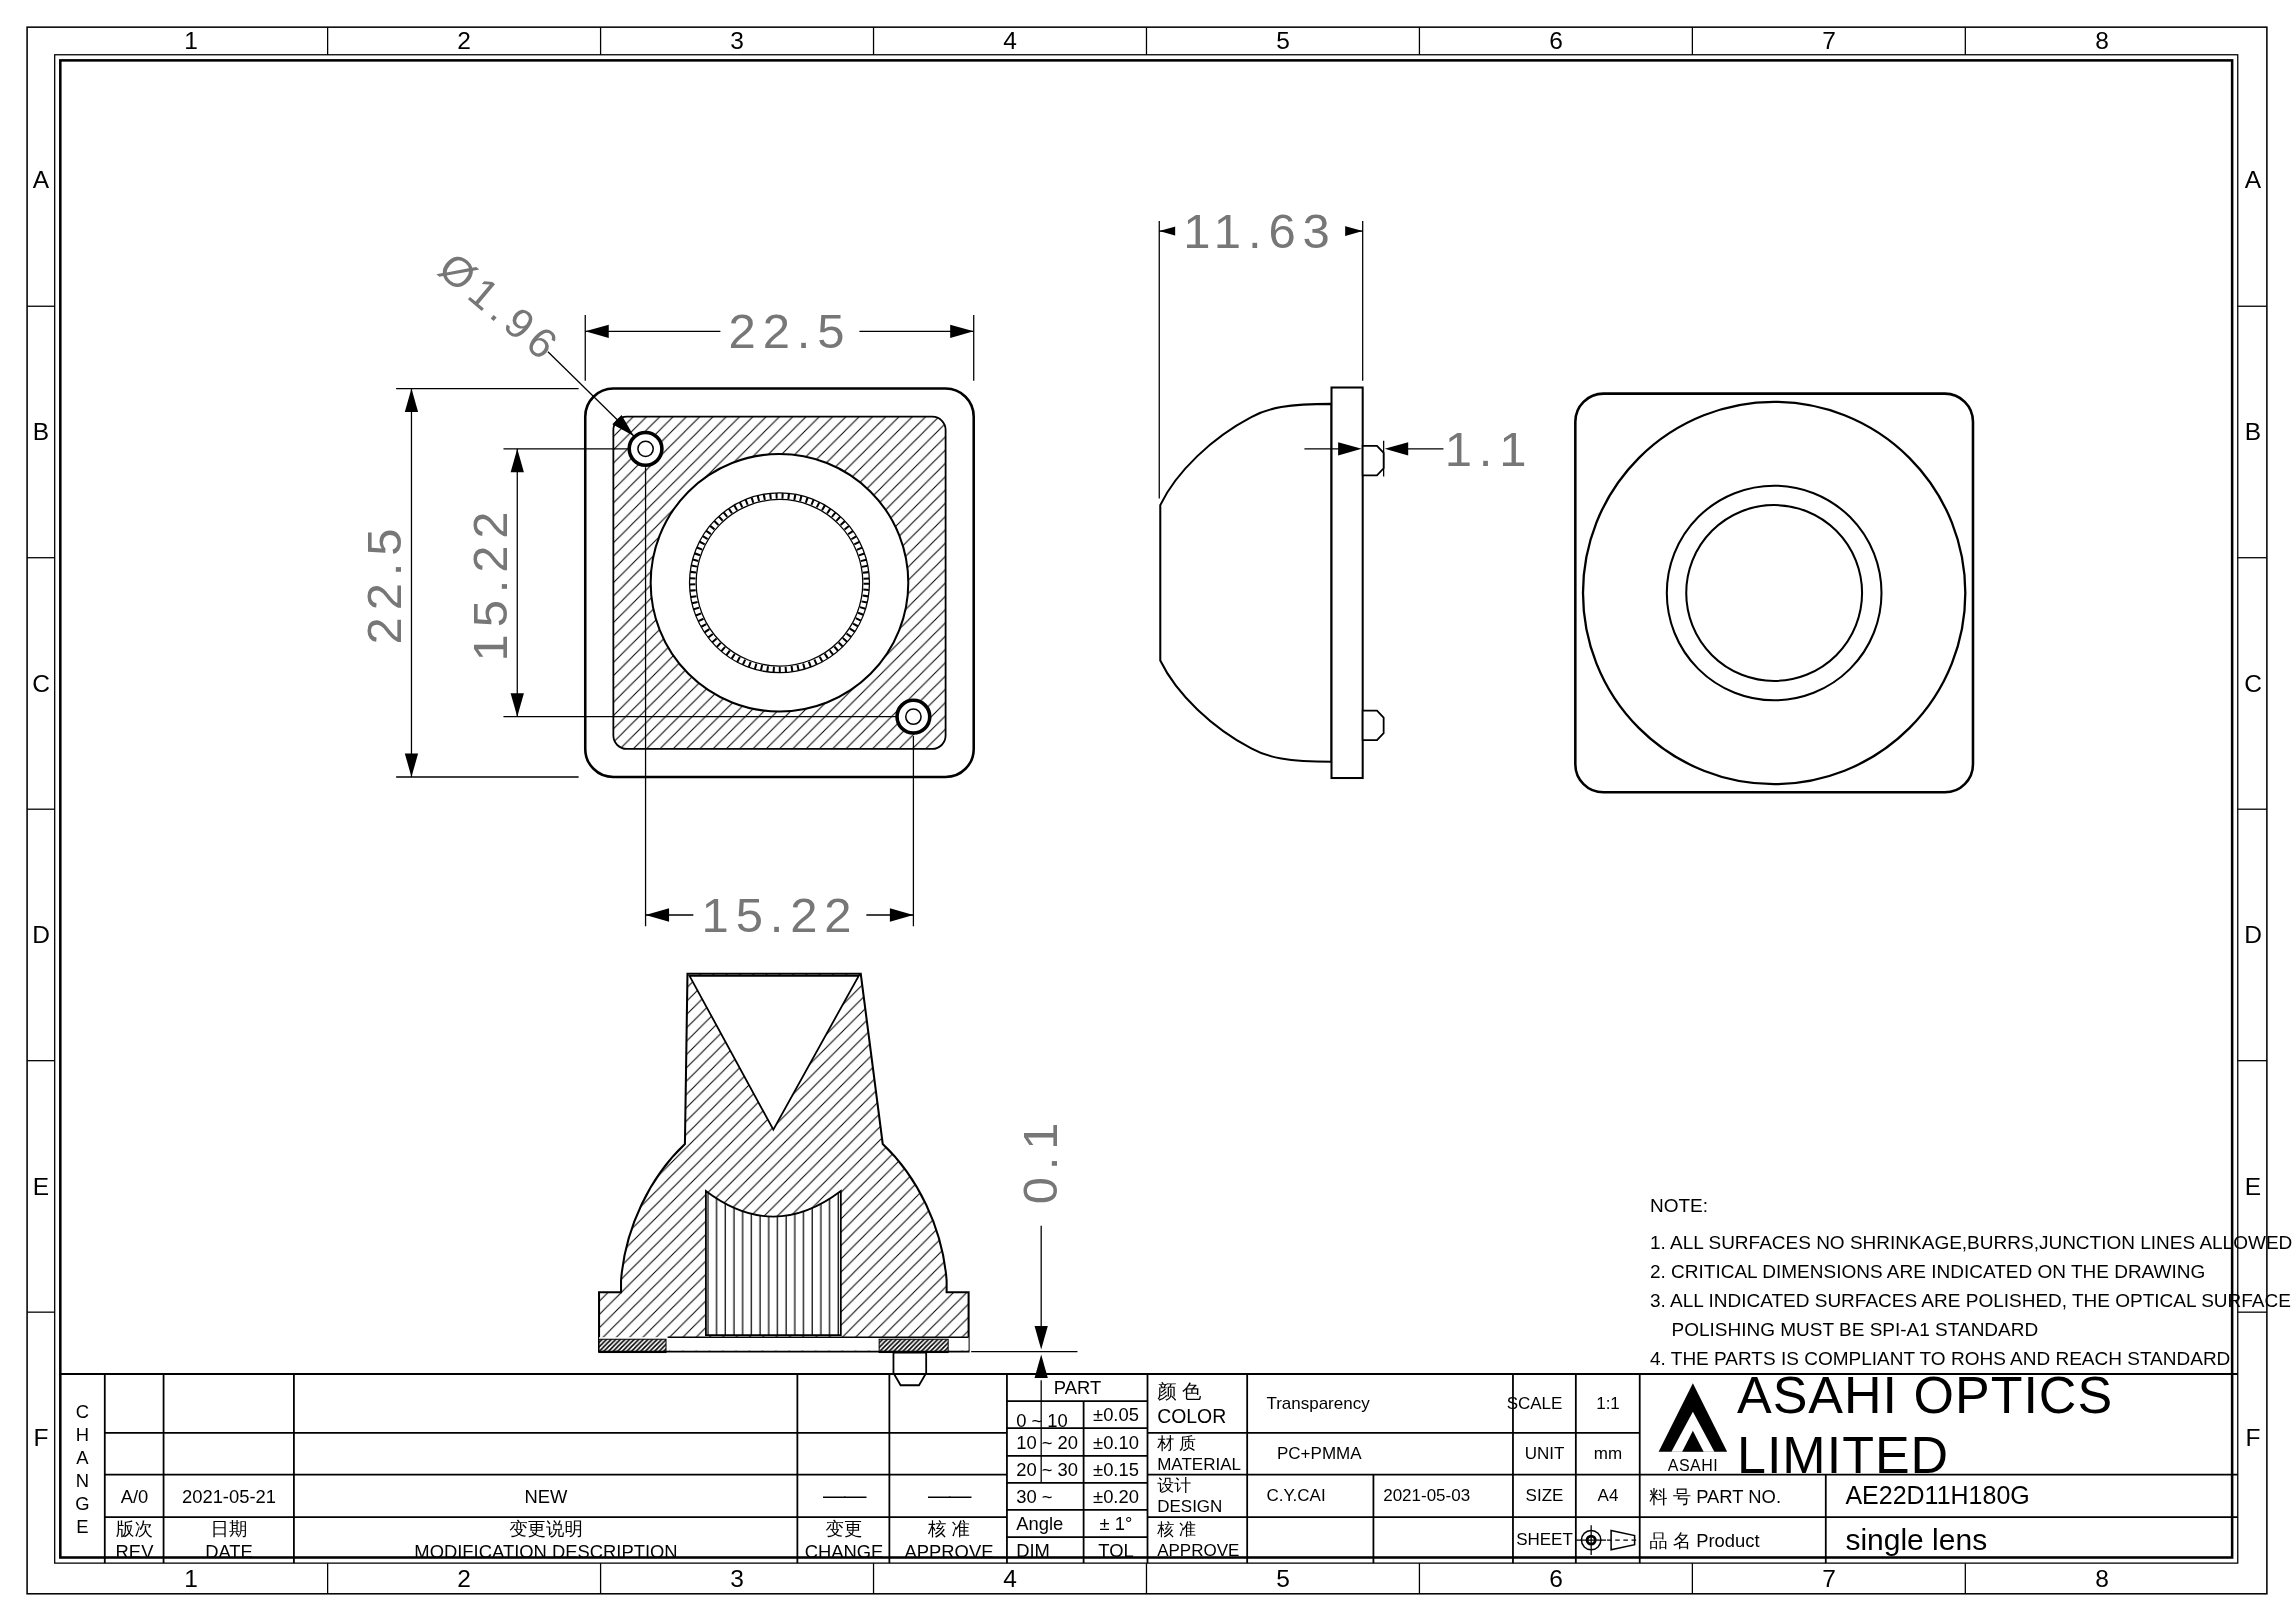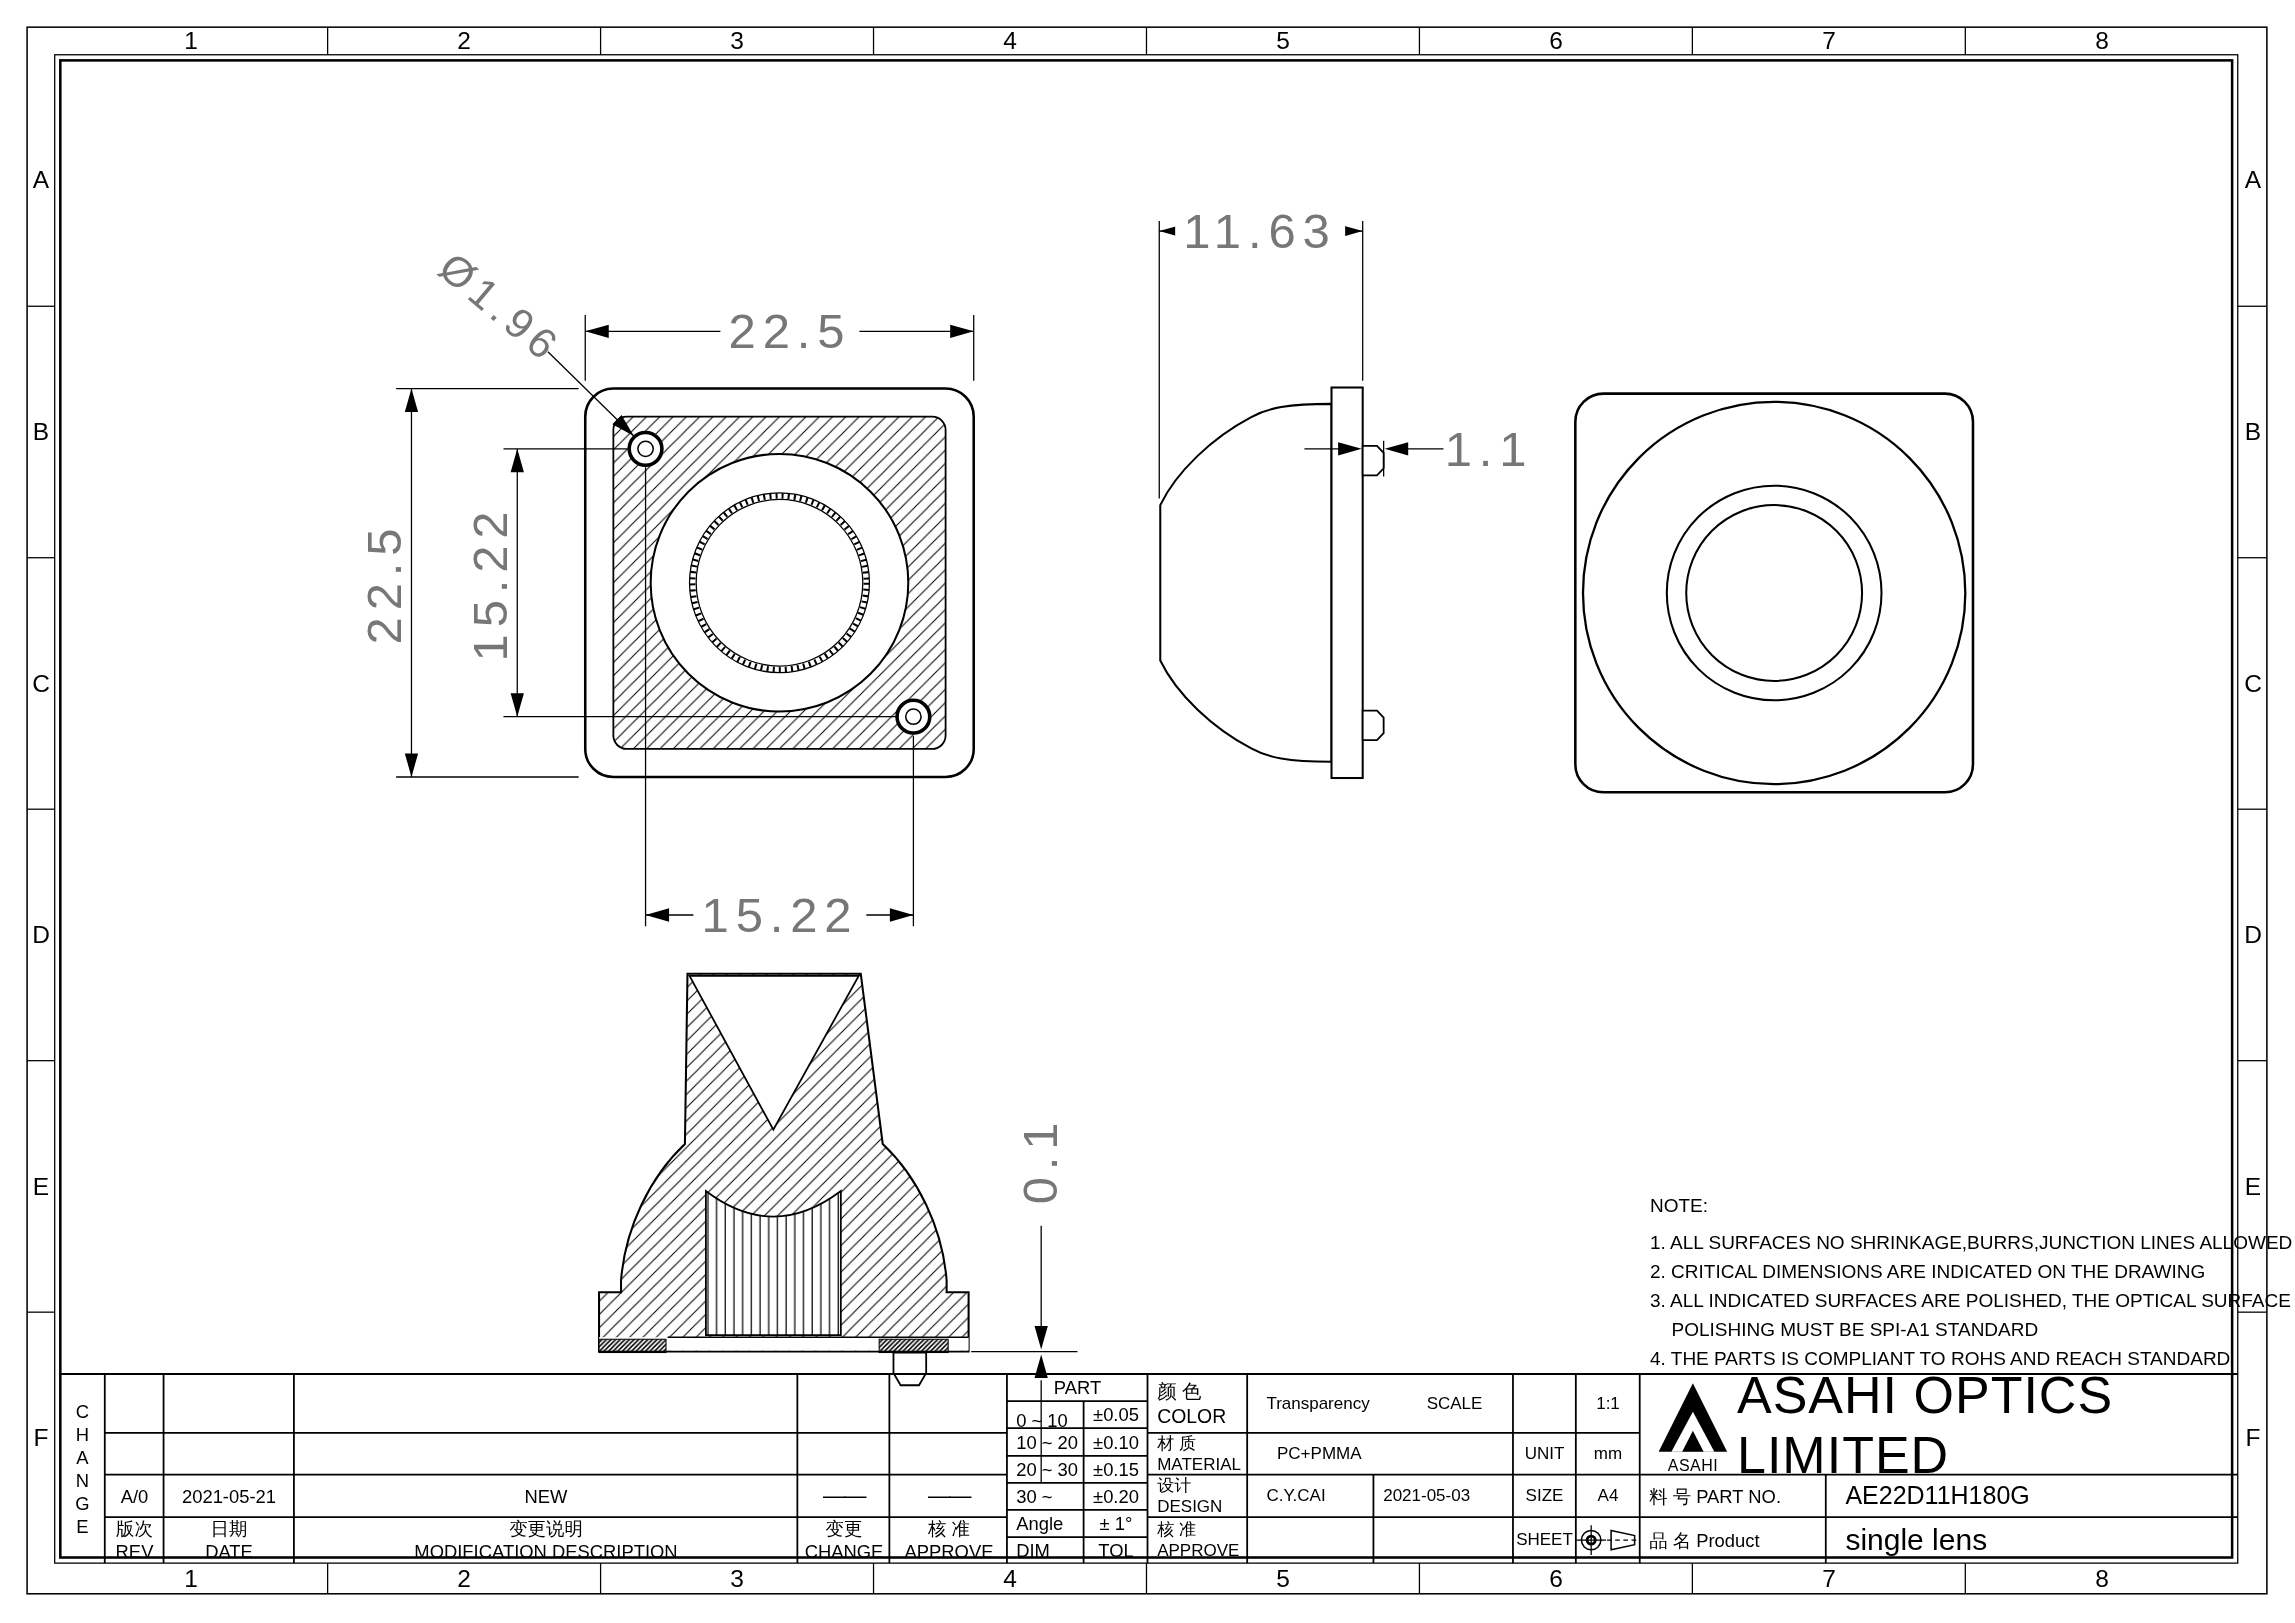--- a/index.html
+++ b/index.html
@@ -306,21 +306,21 @@
   <div class="cell pl small" style="left:1007px;top:1483px;width:77px;height:27px;">30 ~</div>
   <div class="cell center small" style="left:1084px;top:1483px;width:64px;height:27px;">±0.20</div>
   <div class="cell pl small" style="left:1007px;top:1510px;width:77px;height:27px;">Angle</div>
   <div class="cell center small" style="left:1084px;top:1510px;width:64px;height:27px;">± 1°</div>
   <div class="cell pl small" style="left:1007px;top:1537px;width:77px;height:26px;">DIM</div>
   <div class="cell center small" style="left:1084px;top:1537px;width:64px;height:26px;">TOL</div>
 
   <div class="cell pl" style="left:1148px;top:1374px;width:100px;height:59px;font-size:19.4px;">颜 色
 COLOR</div>
   <div class="cell pl2" style="left:1247px;top:1374px;width:266px;height:59px;">Transparency</div>
-  <div class="cell center" style="left:1423px;top:1374px;width:63px;height:59px;">SCALE</div>
+  <div class="cell center" style="left:1503px;top:1374px;width:63px;height:59px;">SCALE</div>
   <div class="cell center" style="left:1576px;top:1374px;width:64px;height:59px;">1:1</div>
 
   <div class="cell pl" style="left:1148px;top:1433px;width:100px;height:42px;">材 质
 MATERIAL</div>
   <div class="cell pl2" style="left:1247px;top:1433px;width:266px;height:42px;padding-left:30px;">PC+PMMA</div>
   <div class="cell center" style="left:1513px;top:1433px;width:63px;height:42px;">UNIT</div>
   <div class="cell center" style="left:1576px;top:1433px;width:64px;height:42px;">mm</div>
 
   <div class="cell pl" style="left:1148px;top:1475px;width:100px;height:42px;">设计
 DESIGN</div>

